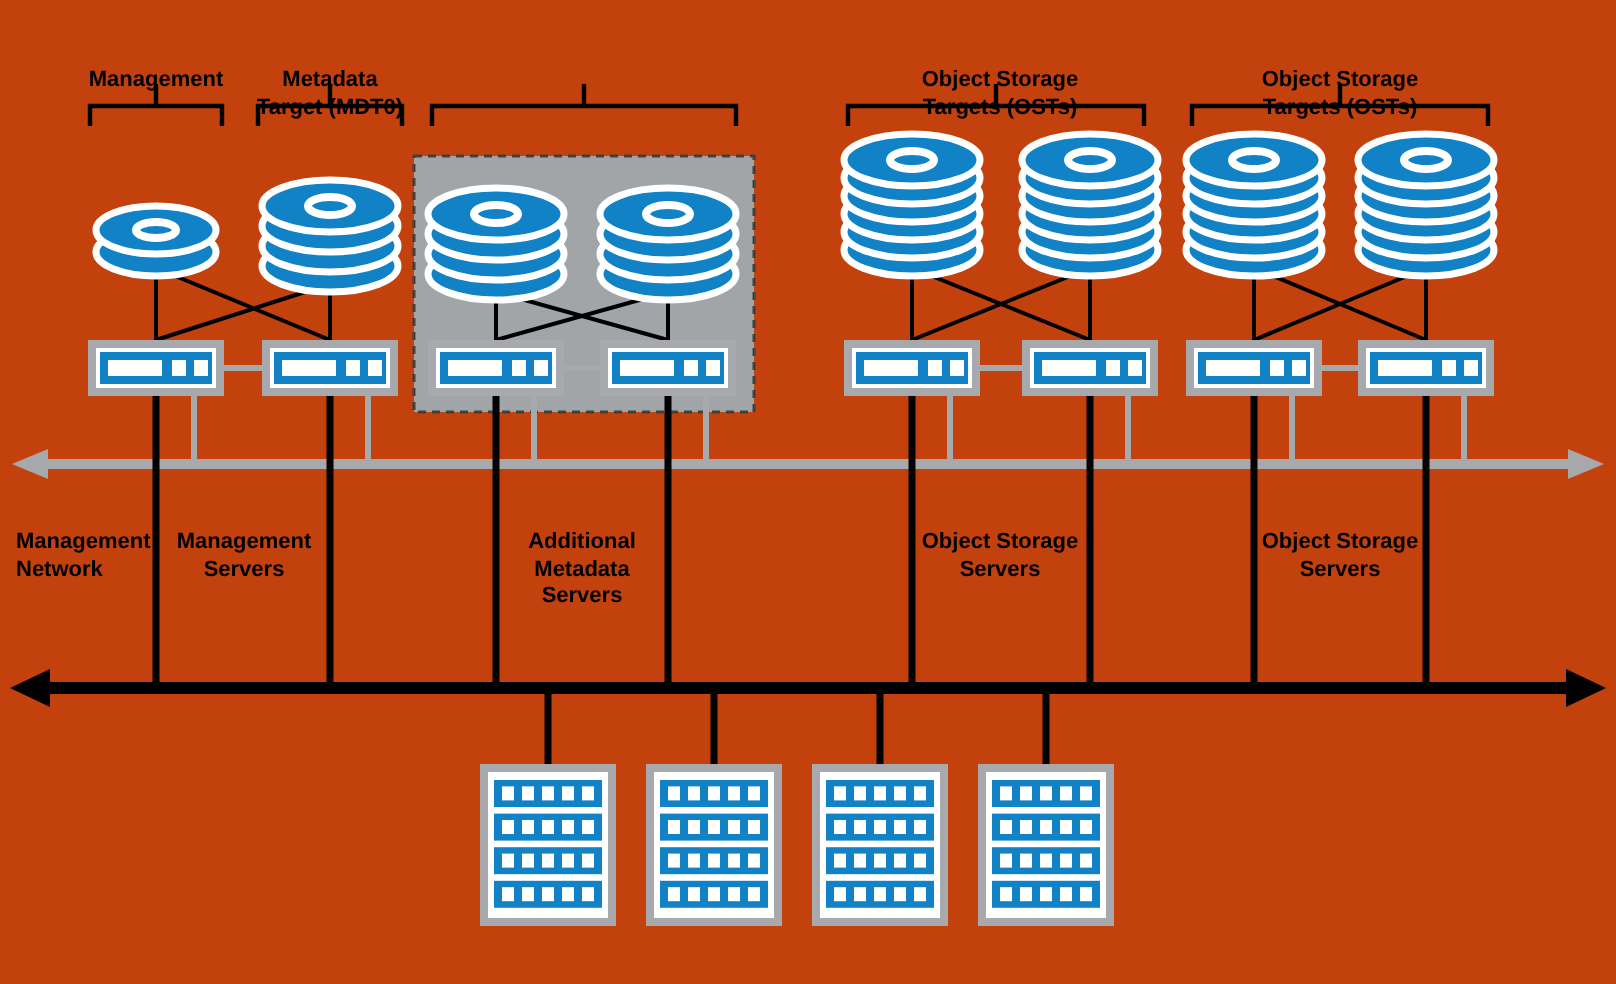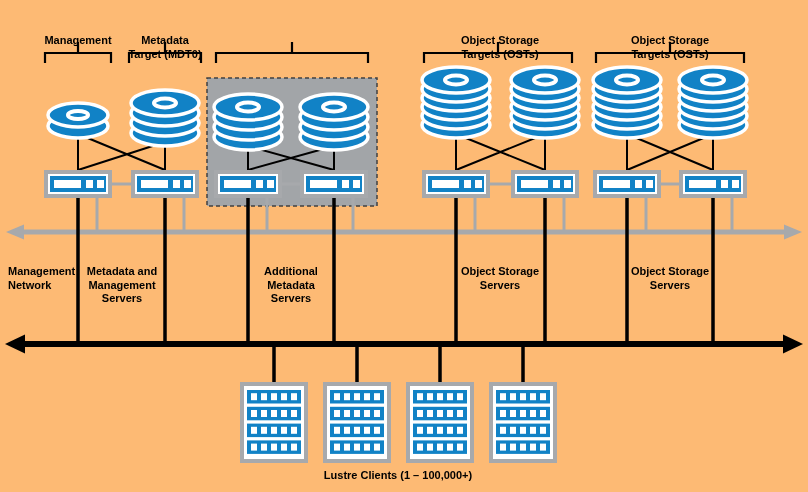--- a/index.html
+++ b/index.html
@@ -1,17 +1,17 @@
 <!DOCTYPE html>
 <html><head>
 <meta charset="utf-8">
 <style>
   html,body{margin:0;padding:0;background:#fff;}
   .canvas{
-    position:relative;width:808px;height:492px;background:#fdba74;overflow:hidden;
+    position:relative;width:808px;height:492px;background:#c2410c;overflow:hidden;
     font-family:"Liberation Sans",sans-serif;
   }
   .canvas svg{position:absolute;left:0;top:0;}
   .lbl{
     position:absolute;font-weight:700;font-size:11px;line-height:13.5px;
     color:#000;text-align:center;white-space:pre;
   }
   .lbl.left{text-align:left;}
   .platter{fill:#1182c6;stroke:#fff;stroke-width:3.5;}
   .hole{fill:none;stroke:#fff;stroke-width:4;}
@@ -320,27 +320,26 @@
   <div>Object Storage</div><div>Targets (OSTs)</div>
 </div>
 <div class="lbl" style="left:610px;top:7px;width:120px;">
   <div>Object Storage</div><div>Targets (OSTs)</div>
 </div>
 
 <div class="lbl left" style="left:8px;top:238px;width:90px;">
   <div>Management</div><div>Network</div>
 </div>
 <div class="lbl" style="left:62px;top:238px;width:120px;">
-  <div>Metadata and</div><div>Management</div><div>Servers</div>
+  <div>Management</div><div>Servers</div>
 </div>
 <div class="lbl" style="left:231px;top:238px;width:120px;">
   <div>Additional</div><div>Metadata</div><div>Servers</div>
 </div>
 <div class="lbl" style="left:440px;top:238px;width:120px;">
   <div>Object Storage</div><div>Servers</div>
 </div>
 <div class="lbl" style="left:610px;top:238px;width:120px;">
   <div>Object Storage</div><div>Servers</div>
 </div>
 
-<div class="lbl" style="left:298px;top:469px;width:200px;">Lustre Clients (1 – 100,000+)</div>
 
 </div>
 
 </body></html>

